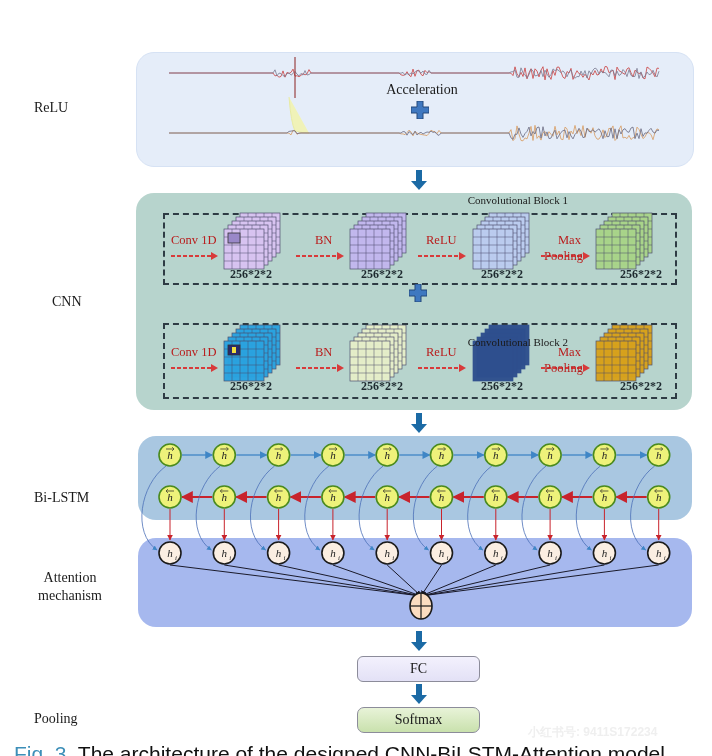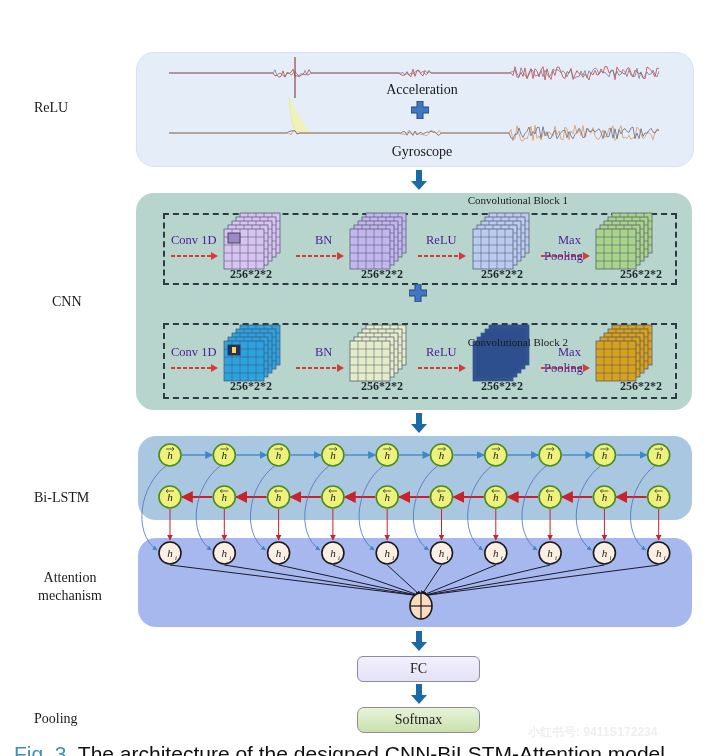--- a/index.html
+++ b/index.html
@@ -7,21 +7,21 @@
          font-family:"Liberation Serif", "DejaVu Serif", serif; color:#1a1a1a; }
   .abs { position:absolute; }
   .side-label { position:absolute; font-size:14px; text-align:center; line-height:18px; }
   .panel { position:absolute; border-radius:18px; }
   #input-panel { left:136px; top:52px; width:556px; height:113px; background:#e5edf9; border:1px solid #d6e2f4; }
   #cnn-panel { left:136px; top:193px; width:556px; height:217px; background:#b7d4cd; }
   #bilstm-panel { left:138px; top:436px; width:554px; height:84px; background:#a9c7e1; }
   #attn-panel { left:138px; top:538px; width:554px; height:89px; background:#a6b8ee; }
   .dash-box { position:absolute; border:2px dashed #2e3b44; }
   .block-title { position:absolute; font-size:11px; text-align:right; width:300px; }
-  .op-label { position:absolute; font-size:12.5px; color:#4c1d95;text-align:center; }
+  .op-label { position:absolute; font-size:12.5px; color:#b91c1c;text-align:center; }
   .dim-label { position:absolute; font-size:12px; font-weight:bold; color:#1e2a30; }
   .sig-label { position:absolute; font-size:14px; text-align:center; width:200px; }
   .down-arrow { position:absolute; width:6px; background:#1b6aa5; }
   .down-arrow::after { content:""; position:absolute; left:-5px; bottom:-8px; border-left:8px solid transparent; border-right:8px solid transparent; border-top:9px solid #1b6aa5; }
   .box { position:absolute; border-radius:7px; border:1.5px solid #8c8c9a; font-size:14px; text-align:center; line-height:24px; }
   #fc-box { left:357px; top:656px; width:121px; height:24px; background:linear-gradient(#f3f1fd,#e3e1f6);border-radius:6px; }
   #softmax-box { left:357px; top:707px; width:121px; height:24px; background:linear-gradient(#e8f3d8,#c9e1ad); }
   .caption { position:absolute; left:14px; top:742px; font-family:"Liberation Sans", sans-serif; font-size:21px; color:#111; white-space:nowrap; }
   .caption .fig { color:#3d8fb8; }
   .watermark { position:absolute; font-family:"Liberation Sans", sans-serif; color:#efefef; font-size:12px; font-weight:bold; }
@@ -51,21 +51,20 @@
         <path d="M32 80 L34 80.0 L36 80.0 L38 80.0 L40 80.0 L42 80.0 L44 80.0 L46 80.0 L48 80.0 L50 80.0 L52 80.0 L54 80.0 L56 80.0 L58 80.0 L60 80.0 L62 80.0 L64 80.0 L66 80.0 L68 80.0 L70 80.0 L72 80.0 L74 80.0 L76 80.0 L78 80.0 L80 80.0 L82 80.0 L84 80.0 L86 80.0 L88 80.0 L90 80.0 L92 80.0 L94 80.0 L96 80.0 L98 80.0 L100 80.0 L102 80.0 L104 80.0 L106 80.0 L108 80.0 L110 80.0 L112 80.0 L114 80.0 L116 80.0 L118 80.0 L120 80.0 L122 80.0 L124 80.0 L126 80.0 L128 80.0 L130 80.0 L132 80.0 L134 80.0 L136 80.0 L138 80.0 L140 80.0 L142 80.0 L144 80.0 L146 80.0 L148 80.0 L150 80.0 L152 80.2 L154 81.9 L156 77.3 L158 77.9 L160 81.3 L162 80.0 L164 80.0 L166 80.0 L168 80.0 L170 80.0 L172 80.0 L174 80.0 L176 80.0 L178 80.0 L180 80.0 L182 80.0 L184 80.0 L186 80.0 L188 80.0 L190 80.0 L192 80.0 L194 80.0 L196 80.0 L198 80.0 L200 80.0 L202 80.0 L204 80.0 L206 80.0 L208 80.0 L210 80.0 L212 80.0 L214 80.0 L216 80.0 L218 80.0 L220 80.0 L222 80.0 L224 80.0 L226 80.0 L228 80.0 L230 80.0 L232 80.0 L234 80.0 L236 80.0 L238 80.0 L240 80.0 L242 80.0 L244 80.0 L246 80.0 L248 80.0 L250 80.0 L252 80.0 L254 80.0 L256 80.0 L258 80.0 L260 80.0 L262 80.0 L264 80.9 L266 80.9 L268 81.7 L270 79.7 L272 77.1 L274 78.9 L276 82.9 L278 78.4 L280 80.1 L282 80.8 L284 81.4 L286 81.8 L288 82.1 L290 82.6 L292 80.4 L294 77.2 L296 78.4 L298 78.6 L300 80.6 L302 77.4 L304 80.0 L306 80.0 L308 80.0 L310 80.0 L312 80.0 L314 80.0 L316 80.0 L318 80.0 L320 80.0 L322 80.0 L324 80.0 L326 80.0 L328 80.0 L330 80.0 L332 80.0 L334 80.0 L336 80.0 L338 80.0 L340 80.0 L342 80.0 L344 80.0 L346 80.0 L348 80.0 L350 80.0 L352 80.0 L354 80.0 L356 80.0 L358 80.0 L360 80.0 L362 80.0 L364 80.0 L366 80.0 L368 80.0 L370 80.0 L372 80.0 L374 76.6 L376 87.7 L378 85.4 L380 72.9 L382 81.2 L384 87.5 L386 87.8 L388 84.9 L390 85.9 L392 80.1 L394 73.4 L396 87.5 L398 72.3 L400 85.4 L402 82.8 L404 87.1 L406 79.7 L408 78.5 L410 83.2 L412 78.7 L414 81.3 L416 83.3 L418 73.3 L420 81.8 L422 78.0 L424 86.1 L426 86.7 L428 74.1 L430 75.8 L432 86.7 L434 78.0 L436 80.9 L438 72.4 L440 80.7 L442 76.3 L444 82.6 L446 72.6 L448 84.4 L450 75.8 L452 76.4 L454 80.2 L456 74.7 L458 82.9 L460 86.1 L462 86.1 L464 82.7 L466 76.8 L468 84.5 L470 82.5 L472 75.1 L474 76.7 L476 72.9 L478 87.5 L480 85.3 L482 76.6 L484 72.8 L486 85.0 L488 84.2 L490 85.6 L492 82.4 L494 86.5 L496 84.7 L498 84.2 L500 74.1 L502 76.5 L504 81.1 L506 85.6 L508 83.9 L510 79.7 L512 79.8 L514 81.5 L516 86.7 L518 79.3 L520 75.9 L522 76.8" fill="none" stroke="#d79a60" stroke-width="0.8"></path>
         <path d="M32 80 L34 80.0 L36 80.0 L38 80.0 L40 80.0 L42 80.0 L44 80.0 L46 80.0 L48 80.0 L50 80.0 L52 80.0 L54 80.0 L56 80.0 L58 80.0 L60 80.0 L62 80.0 L64 80.0 L66 80.0 L68 80.0 L70 80.0 L72 80.0 L74 80.0 L76 80.0 L78 80.0 L80 80.0 L82 80.0 L84 80.0 L86 80.0 L88 80.0 L90 80.0 L92 80.0 L94 80.0 L96 80.0 L98 80.0 L100 80.0 L102 80.0 L104 80.0 L106 80.0 L108 80.0 L110 80.0 L112 80.0 L114 80.0 L116 80.0 L118 80.0 L120 80.0 L122 80.0 L124 80.0 L126 80.0 L128 80.0 L130 80.0 L132 80.0 L134 80.0 L136 80.0 L138 80.0 L140 80.0 L142 80.0 L144 80.0 L146 80.0 L148 80.0 L150 80.0 L152 78.4 L154 78.1 L156 77.8 L158 77.8 L160 80.6 L162 80.3 L164 80.0 L166 80.0 L168 80.0 L170 80.0 L172 80.0 L174 80.0 L176 80.0 L178 80.0 L180 80.0 L182 80.0 L184 80.0 L186 80.0 L188 80.0 L190 80.0 L192 80.0 L194 80.0 L196 80.0 L198 80.0 L200 80.0 L202 80.0 L204 80.0 L206 80.0 L208 80.0 L210 80.0 L212 80.0 L214 80.0 L216 80.0 L218 80.0 L220 80.0 L222 80.0 L224 80.0 L226 80.0 L228 80.0 L230 80.0 L232 80.0 L234 80.0 L236 80.0 L238 80.0 L240 80.0 L242 80.0 L244 80.0 L246 80.0 L248 80.0 L250 80.0 L252 80.0 L254 80.0 L256 80.0 L258 80.0 L260 80.0 L262 80.0 L264 80.0 L266 78.5 L268 78.9 L270 82.2 L272 78.6 L274 80.4 L276 81.6 L278 78.2 L280 82.0 L282 80.2 L284 79.3 L286 81.0 L288 79.9 L290 79.0 L292 79.3 L294 78.1 L296 79.4 L298 78.9 L300 81.4 L302 82.4 L304 80.0 L306 80.0 L308 80.0 L310 80.0 L312 80.0 L314 80.0 L316 80.0 L318 80.0 L320 80.0 L322 80.0 L324 80.0 L326 80.0 L328 80.0 L330 80.0 L332 80.0 L334 80.0 L336 80.0 L338 80.0 L340 80.0 L342 80.0 L344 80.0 L346 80.0 L348 80.0 L350 80.0 L352 80.0 L354 80.0 L356 80.0 L358 80.0 L360 80.0 L362 80.0 L364 80.0 L366 80.0 L368 80.0 L370 80.0 L372 80.0 L374 84.9 L376 86.3 L378 81.2 L380 81.3 L382 74.9 L384 81.1 L386 84.4 L388 80.5 L390 78.4 L392 74.0 L394 82.9 L396 78.5 L398 81.0 L400 74.6 L402 74.0 L404 85.1 L406 73.7 L408 82.9 L410 78.9 L412 85.6 L414 85.1 L416 80.5 L418 77.2 L420 85.8 L422 82.4 L424 79.4 L426 77.6 L428 77.1 L430 84.8 L432 78.6 L434 82.9 L436 85.9 L438 81.4 L440 79.3 L442 75.3 L444 78.4 L446 84.7 L448 83.8 L450 75.1 L452 78.6 L454 78.4 L456 76.7 L458 79.2 L460 77.3 L462 75.8 L464 79.2 L466 85.7 L468 77.7 L470 83.7 L472 83.5 L474 74.9 L476 85.3 L478 75.8 L480 85.7 L482 76.6 L484 81.0 L486 76.8 L488 75.6 L490 78.6 L492 79.3 L494 75.0 L496 74.1 L498 85.7 L500 80.1 L502 85.6 L504 75.7 L506 83.4 L508 79.9 L510 80.2 L512 77.3 L514 75.3 L516 79.0 L518 80.2 L520 77.1 L522 77.5" fill="none" stroke="#6a6a80" stroke-width="0.8"></path>
       </g>
   </svg>
   <div class="sig-label" style="left:185px;top:29px;">Acceleration</div>
   <div class="abs" style="left:274px;top:48px;width:18px;height:18px;">
     <svg width="18" height="18">
         <path d="M6 0h6v6h6v6h-6v6h-6v-6h-6v-6h6z" fill="#3f78c0" stroke="#24497a" stroke-width="1"></path>
       </svg>
   </div>
-  <div class="sig-label" style="left:185px;top:91px;">Gyroscope</div>
 </div>
 
 <div class="down-arrow" style="left:416px;top:170px;height:12px;"></div>
 
 <div class="panel" id="cnn-panel">
   <div class="block-title" style="left:132px;top:1px;">Convolutional Block 1</div>
   <div class="dash-box" style="left:27px;top:20px;width:510px;height:68px;"></div>
   <svg class="abs" id="block1-svg" style="left:0;top:0;" width="556" height="217">
       <g>
         <rect x="104" y="20" width="40" height="40" fill="#d9c4f2" stroke="#4b4b6a" stroke-width="0.7" opacity="0.97"></rect>

